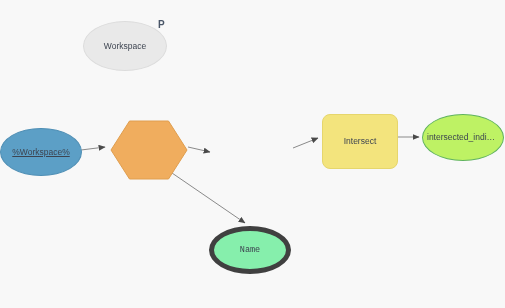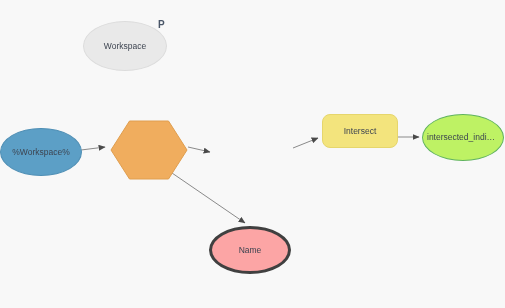--- a/index.html
+++ b/index.html
@@ -58,45 +58,47 @@
     background: #e9e9e9;
     border: 1px solid #dcdcdc;
     font-size: 8.5px;
   }
   .n-workspace-var {
     left: 0px; top: 128px;
     width: 82px; height: 48px;
     background: #5c9fc6;
     border: 1px solid #4f8fb5;
     font-size: 8.5px;
+    text-decoration: underline;
   }
   .n-featureclass {
     left: 214px; top: 129px;
     width: 82px; height: 47px;
     background: #6dc46d;
     border: 1px solid #60b360;
     font-size: 8.5px;
   }
   .n-output {
     left: 422px; top: 114px;
     width: 82px; height: 47px;
     background: #bef264;
     border: 1px solid #60b360;
     font-size: 8.5px;
   }
   .n-name {
     left: 209px; top: 226px;
     width: 82px; height: 48px;
-    background: #fca5a5;
-    border: 3px solid #404040;
+    background: #86efac;
+    border: 5px solid #404040;
     font-size: 8.5px;
+    font-family: Liberation Mono, monospace;
   }
   .n-intersect {
     left: 322px; top: 114px;
-    width: 76px; height: 34px;
+    width: 76px; height: 55px;
     background: #f3e47d;
     border: 1px solid #e6d66c;
     border-radius: 8px;
     font-size: 8.5px;
   }
   .n-iterate {
     left: 110px; top: 120px;
     width: 78px; height: 60px;
     background: transparent;
     border: none;

